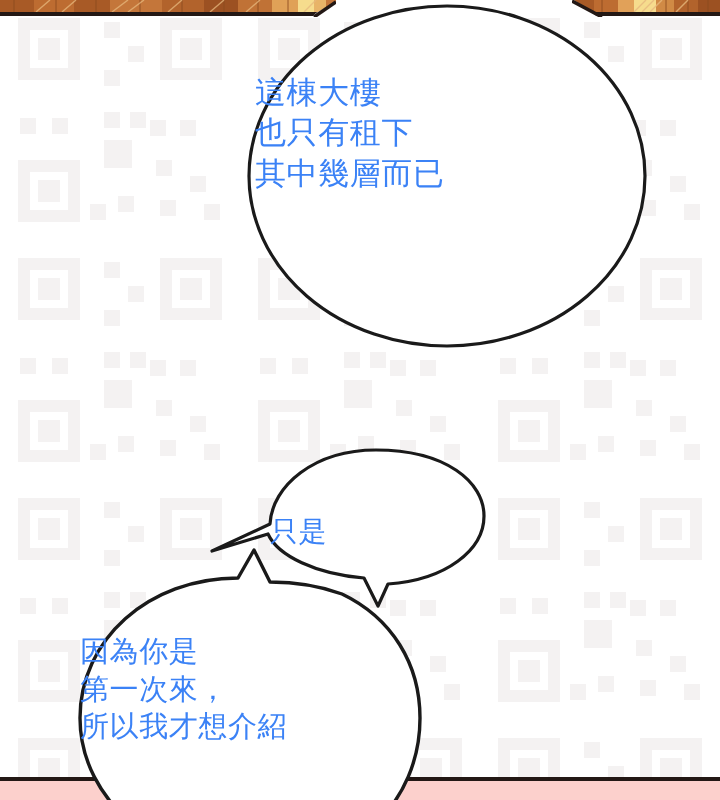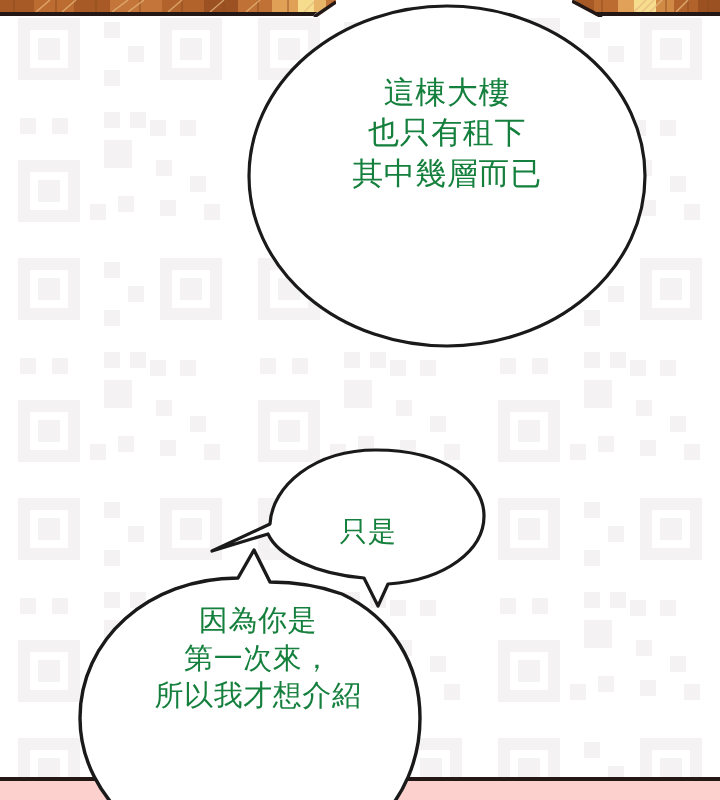--- a/index.html
+++ b/index.html
@@ -57,39 +57,39 @@
   .balloon-svg {
     position: absolute;
     pointer-events: none;
   }
   #balloon-1-svg { left: 238px; top: 0;    width: 420px; height: 360px; }
   #balloon-2-svg { left: 196px; top: 438px; width: 300px; height: 170px; }
   #balloon-3-svg { left: 62px;  top: 548px; width: 400px; height: 260px; }
 
   .balloon-text {
     position: absolute;
-    text-align: center;
-    color: #15803d;
+    text-align: left;
+    color: #3b82f6;
     line-height: 1.30;
     letter-spacing: 0.02em;
     white-space: pre-line;
     font-weight: 500;
   }
   #balloon-1-text {
     left: 255px; top: 72px;
     width: 384px;
     font-size: 31px;
   }
   #balloon-2-text {
     left: 270px; top: 514px;
     width: 196px;
     font-size: 28px;
   }
   #balloon-3-text {
-    left: 80px; top: 602px;
+    left: 80px; top: 633px;
     width: 356px;
     font-size: 29px;
   }
 </style>
 </head>
 <body>
 
 <div id="panel">
 
   <svg id="watermark" viewBox="0 0 720 800" xmlns="http://www.w3.org/2000/svg">

